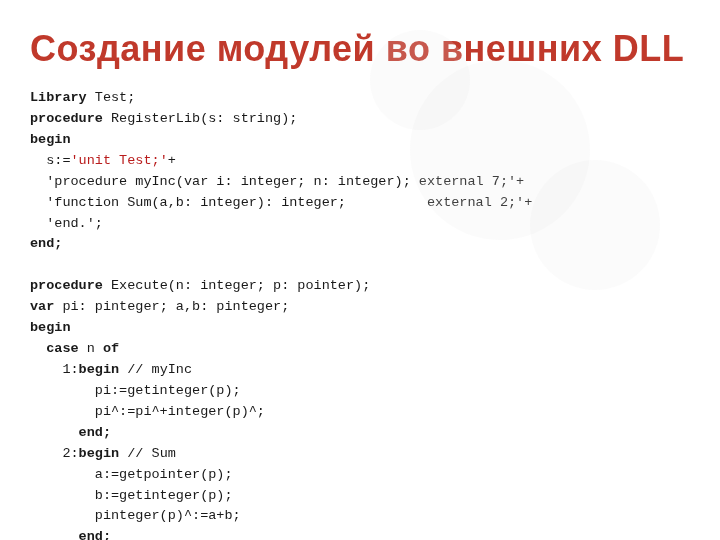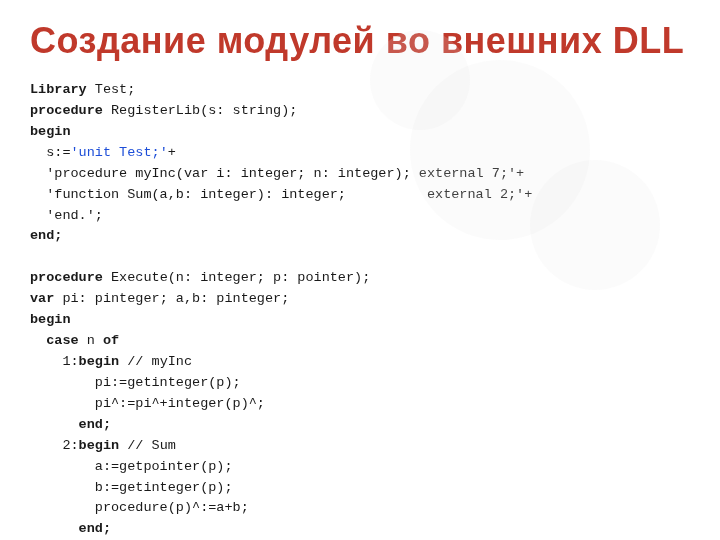--- a/index.html
+++ b/index.html
@@ -23,20 +23,21 @@
       position: relative;
       padding: 20px 30px 20px 30px;
     }
 
     .title {
       font-size: 36px;
       color: #c0392b;
       font-weight: bold;
       margin-bottom: 18px;
       letter-spacing: 0.5px;
+      margin-top: 8px;
     }
 
     .code-block {
       font-family: 'Courier New', Courier, monospace;
       font-size: 13.5px;
       line-height: 1.55;
       color: #1a1a1a;
       white-space: pre;
     }
 
@@ -76,34 +77,34 @@
 
   <div class="circle-decor circle-1"></div>
   <div class="circle-decor circle-2"></div>
   <div class="circle-decor circle-3"></div>
 
   <div class="title">Создание модулей во внешних DLL</div>
 
   <div class="code-block"><span><b>Library</b> Test;</span>
 <span><b>procedure</b> RegisterLib(s: string);</span>
 <span><b>begin</b></span>
-<span>  s:=<span style="color:#1d4ed8">'unit Test;'</span>+</span>
+<span>  s:=<span style="color:#b91c1c">'unit Test;'</span>+</span>
 <span>  'procedure myInc(var i: integer; n: integer); external 7;'+</span>
 <span>  'function Sum(a,b: integer): integer;          external 2;'+</span>
 <span>  'end.';</span>
 <span><b>end;</b></span>
 <span> </span>
 <span><b>procedure</b> Execute(n: integer; p: pointer);</span>
 <span><b>var</b> pi: pinteger; a,b: pinteger;</span>
 <span><b>begin</b></span>
 <span>  <b>case</b> n <b>of</b></span>
 <span>    1:<b>begin</b> // myInc</span>
 <span>        pi:=getinteger(p);</span>
 <span>        pi^:=pi^+integer(p)^;</span>
 <span>      <b>end;</b></span>
 <span>    2:<b>begin</b> // Sum</span>
 <span>        a:=getpointer(p);</span>
 <span>        b:=getinteger(p);</span>
-<span>        procedure(p)^:=a+b;</span>
+<span>        pinteger(p)^:=a+b;</span>
 <span>      <b>end;</b></span>
 
 </div>
 </div>
 
 </body></html>

